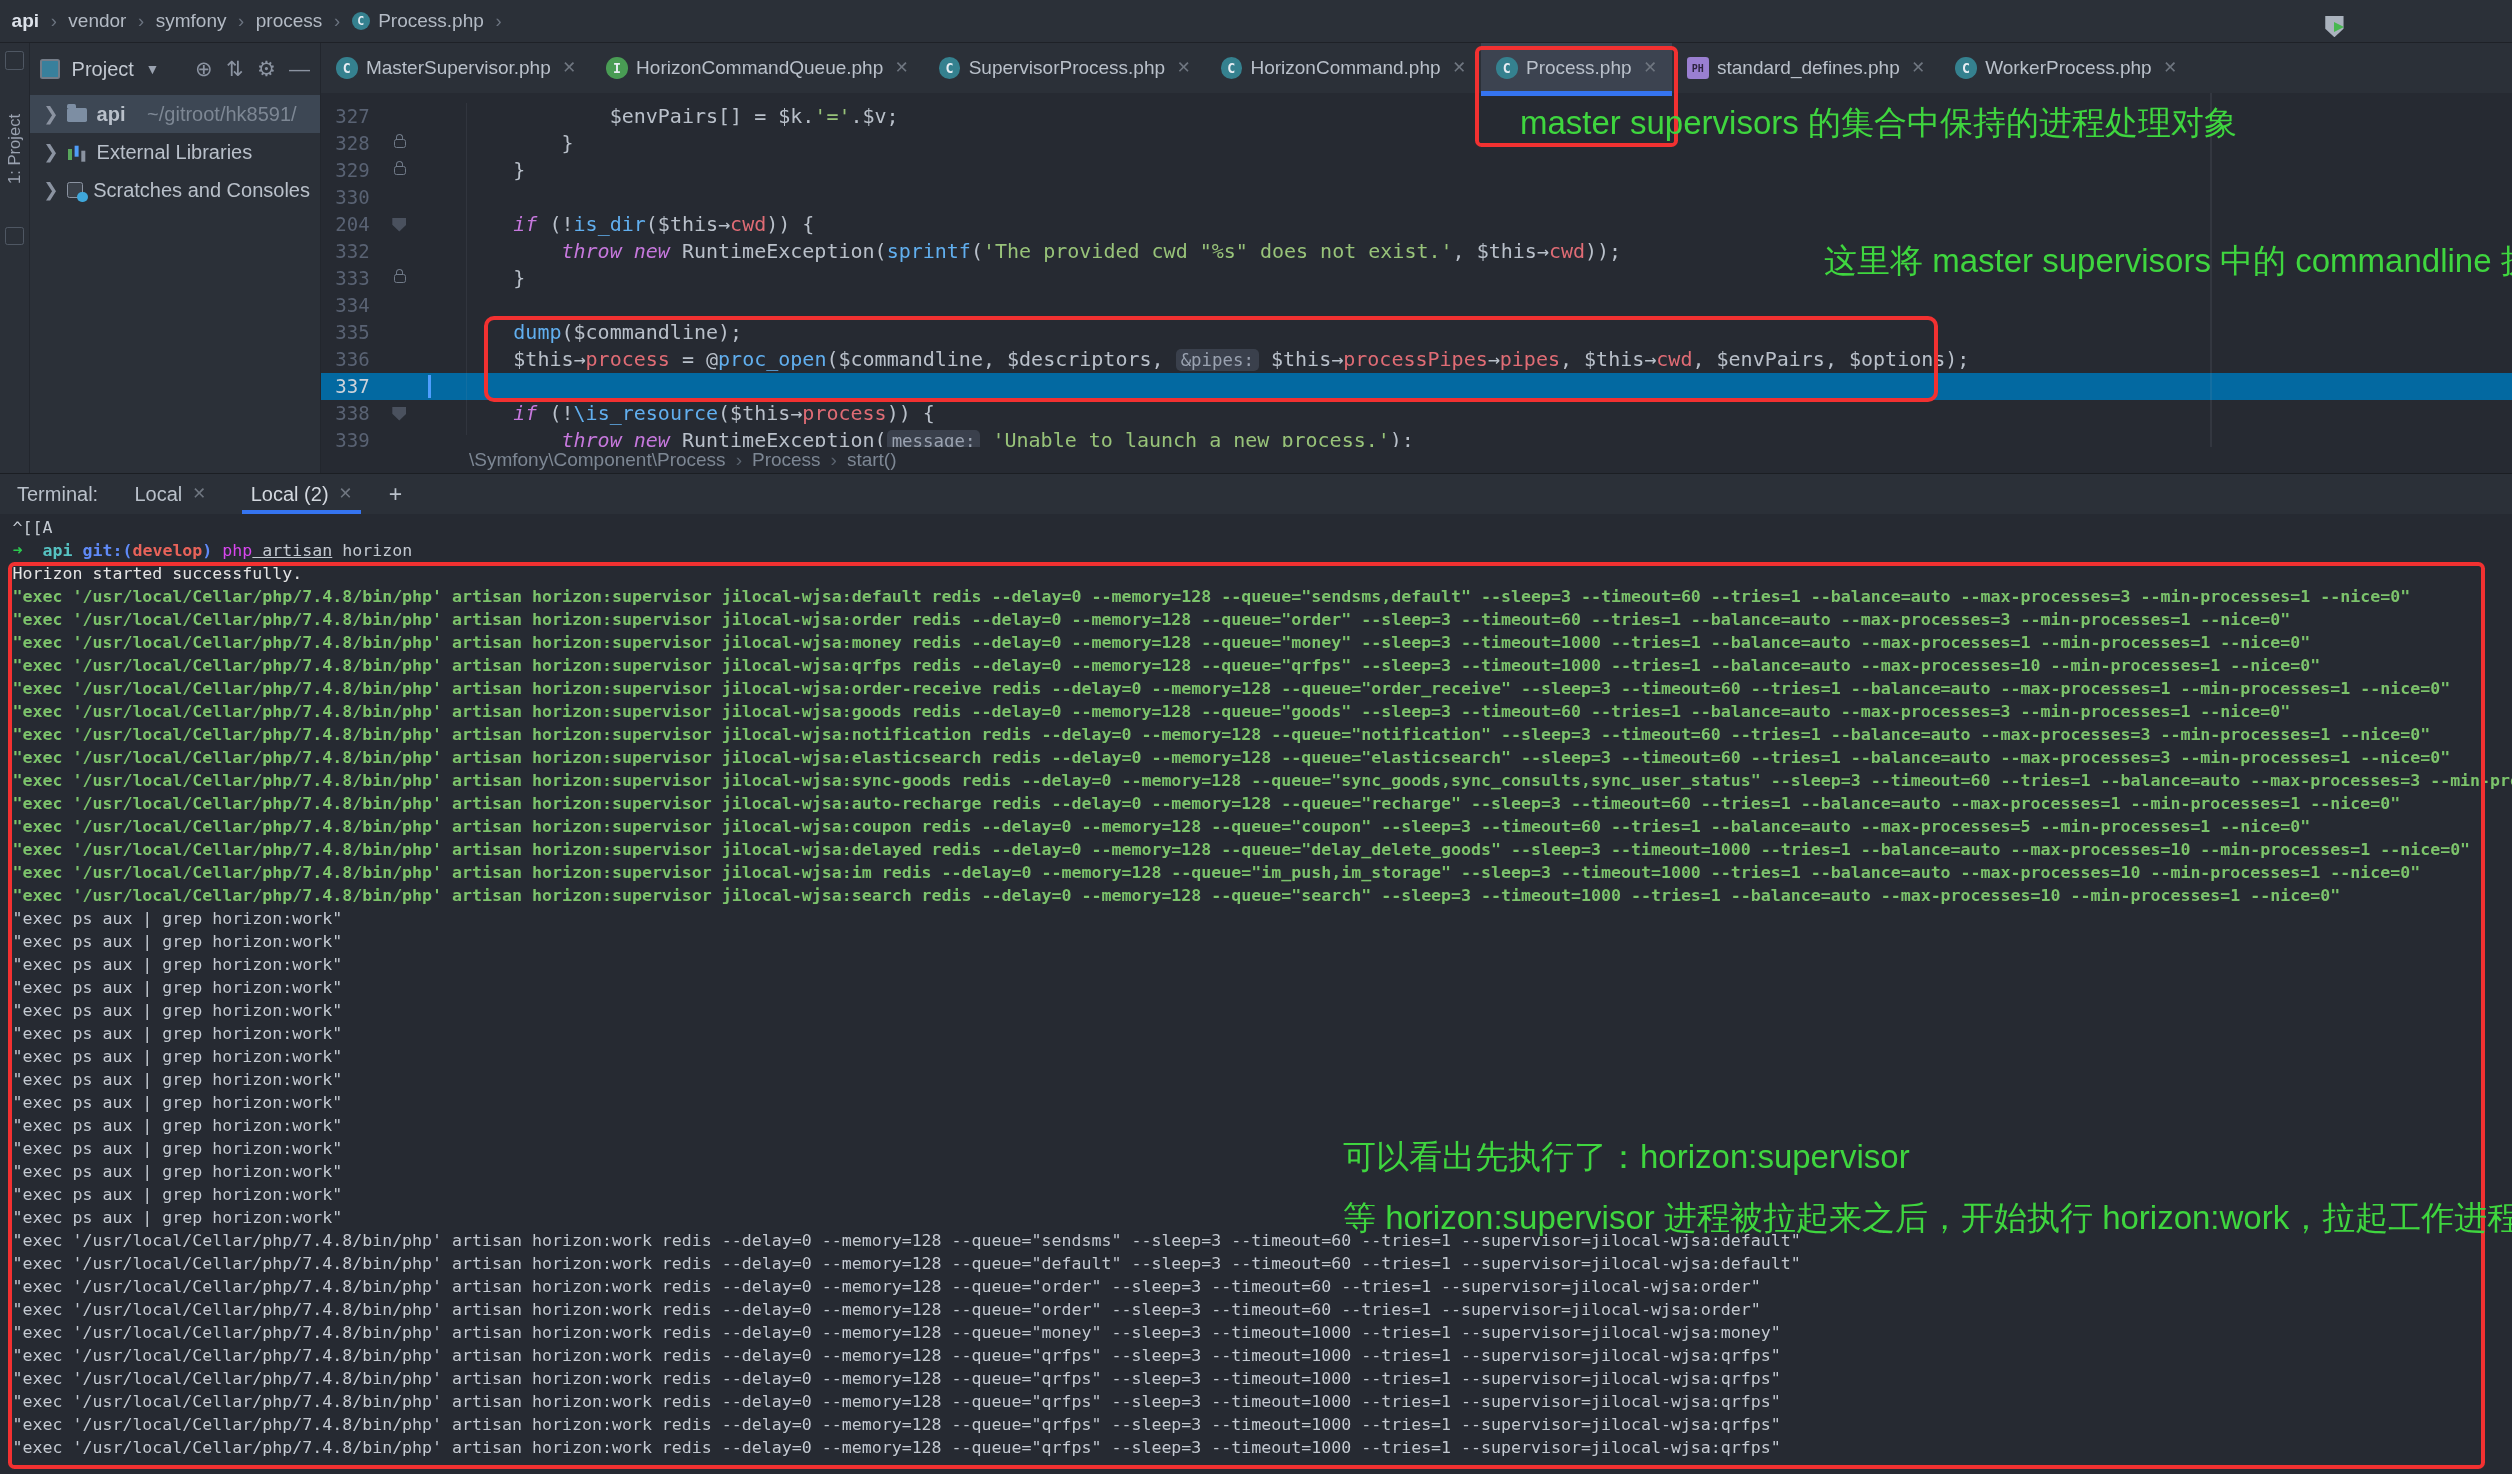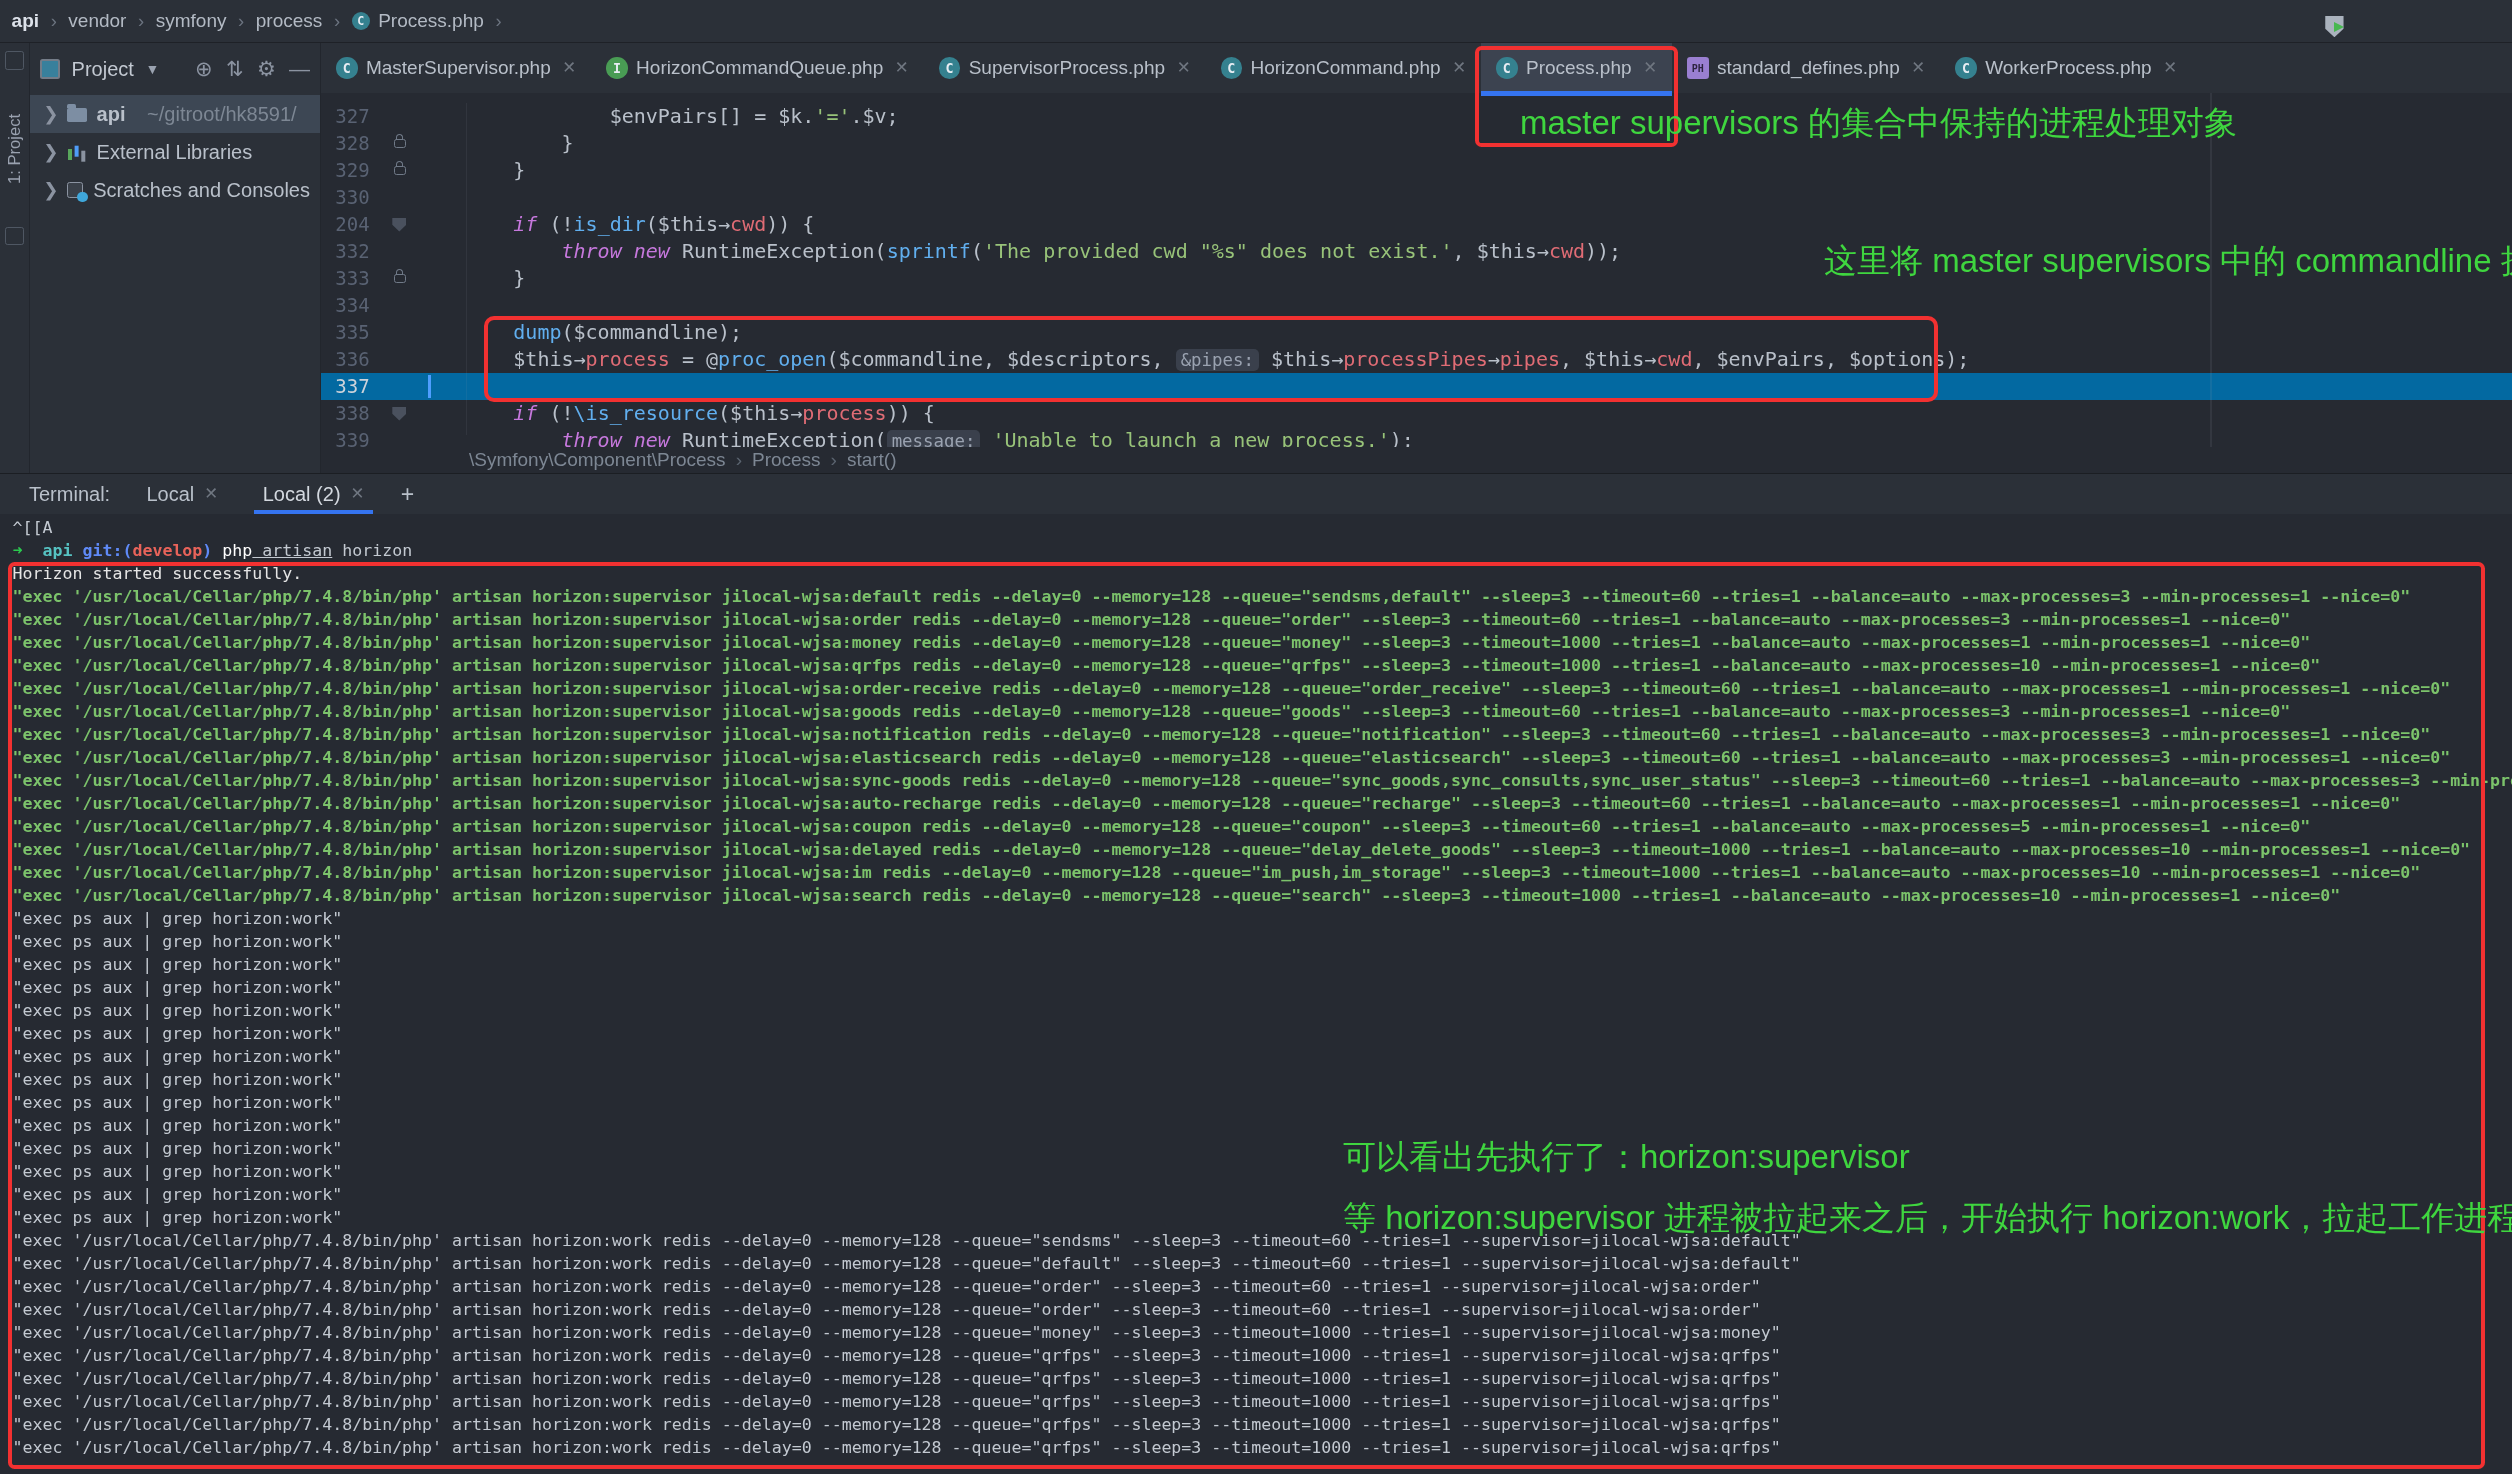--- a/index.html
+++ b/index.html
@@ -95,36 +95,36 @@
   .caret-bar { position:absolute; left:107px; top:1.7px; width:2.9px; height:23px; background:#4e9eff; }
   .guide { position:absolute; left:1889px; top:50px; height:397px; width:1.7px; background:rgba(150,160,175,.12); }
   .indent-guide { position:absolute; left:145px; top:60px; height:332px; width:0.8px; background:rgba(150,160,175,.10); }
   .ed-crumb { position:absolute; left:0; top:404px; right:0; height:26px; font-size:19px; color:#7d8794;
               display:flex; align-items:center; gap:10px; padding-left:148px; background:#262a32; }
   .ed-crumb .sep { color:#5b6470; }
 
   
   .terminal { position:absolute; left:0; top:473px; width:2512px; height:1002px; background:#262a32; border-top:1.7px solid #1b1e23; }
   .term-tabs { position:absolute; left:0; top:0; right:0; height:40px; display:flex; align-items:center; gap:28px;
-               padding-left:29px; font-size:20px; color:#b9c0ca; background:#2b3038; }
+               padding-left:17px; font-size:20px; color:#b9c0ca; background:#2b3038; }
   .term-tab { display:flex; align-items:center; gap:10px; height:40px; padding:0 8.3px; position:relative; }
   .term-tab .x { color:#6f7680; font-size:16.6px; }
   .term-tab.active { color:#d3d8df; }
   .term-tab.active::after { content:""; position:absolute; left:0; bottom:0; height:4.2px; width:100%; background:#3574f0; }
   .term-plus { color:#b9c0ca; font-size:23px; }
   .term-body { position:absolute; left:12.5px; top:40px; right:0; bottom:0; padding-top:1.7px;
                font-family:"DejaVu Sans Mono", monospace; font-size:16.6px; line-height:23px; white-space:pre; z-index:3; }
   .tl-w { color:#c3c9d1; }
   .tl-g { color:#7cc36b; font-weight:bold; }
   .tl-g2 { color:#e5e5e5; }
   .tk-ar { color:#2bc94f; font-weight:bold; }
   .tk-cy { color:#56c2c2; font-weight:bold; }
   .tk-bl { color:#5f8af7; font-weight:bold; }
   .tk-rd { color:#e8635a; font-weight:bold; }
-  .tk-gn { color:#ffffff; }
+  .tk-gn { color:#d946ef; }
   .tk-un { color:#c3c9d1; text-decoration:underline; }
 
   
   .ann { position:absolute; color:#3fd63f; font-size:33px; z-index:30; pointer-events:none; white-space:nowrap; }
   .redbox { position:absolute; border:4.2px solid #f23131; pointer-events:none; z-index:25; }
   #rb-code { left:484px; top:316px; width:1454px; height:86px; border-radius:10px; }
   #rb-term { left:8.3px; top:562px; width:2477px; height:907px; border-radius:6.6px; }
   #ann-top { left:1520px; top:101px; }
   #ann-mid { left:1824px; top:239px; }
   #ann-t1 { left:1343px; top:1067px; }

